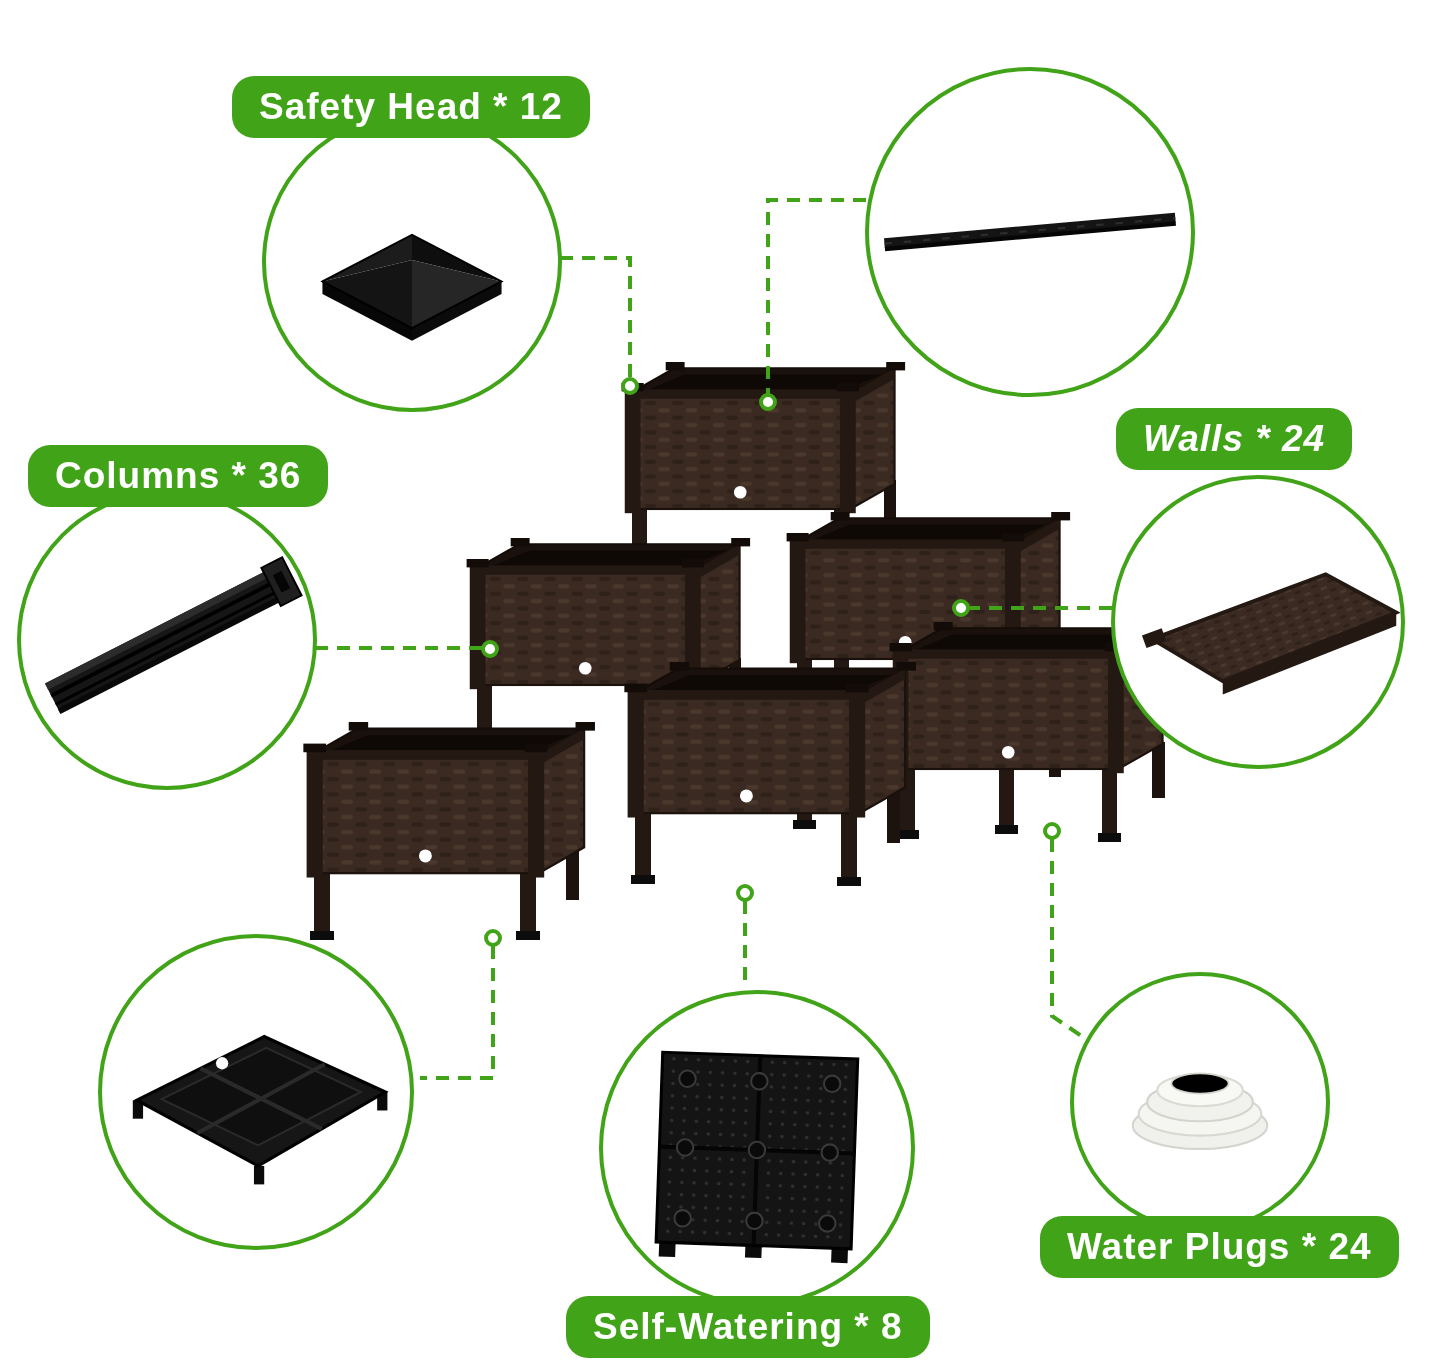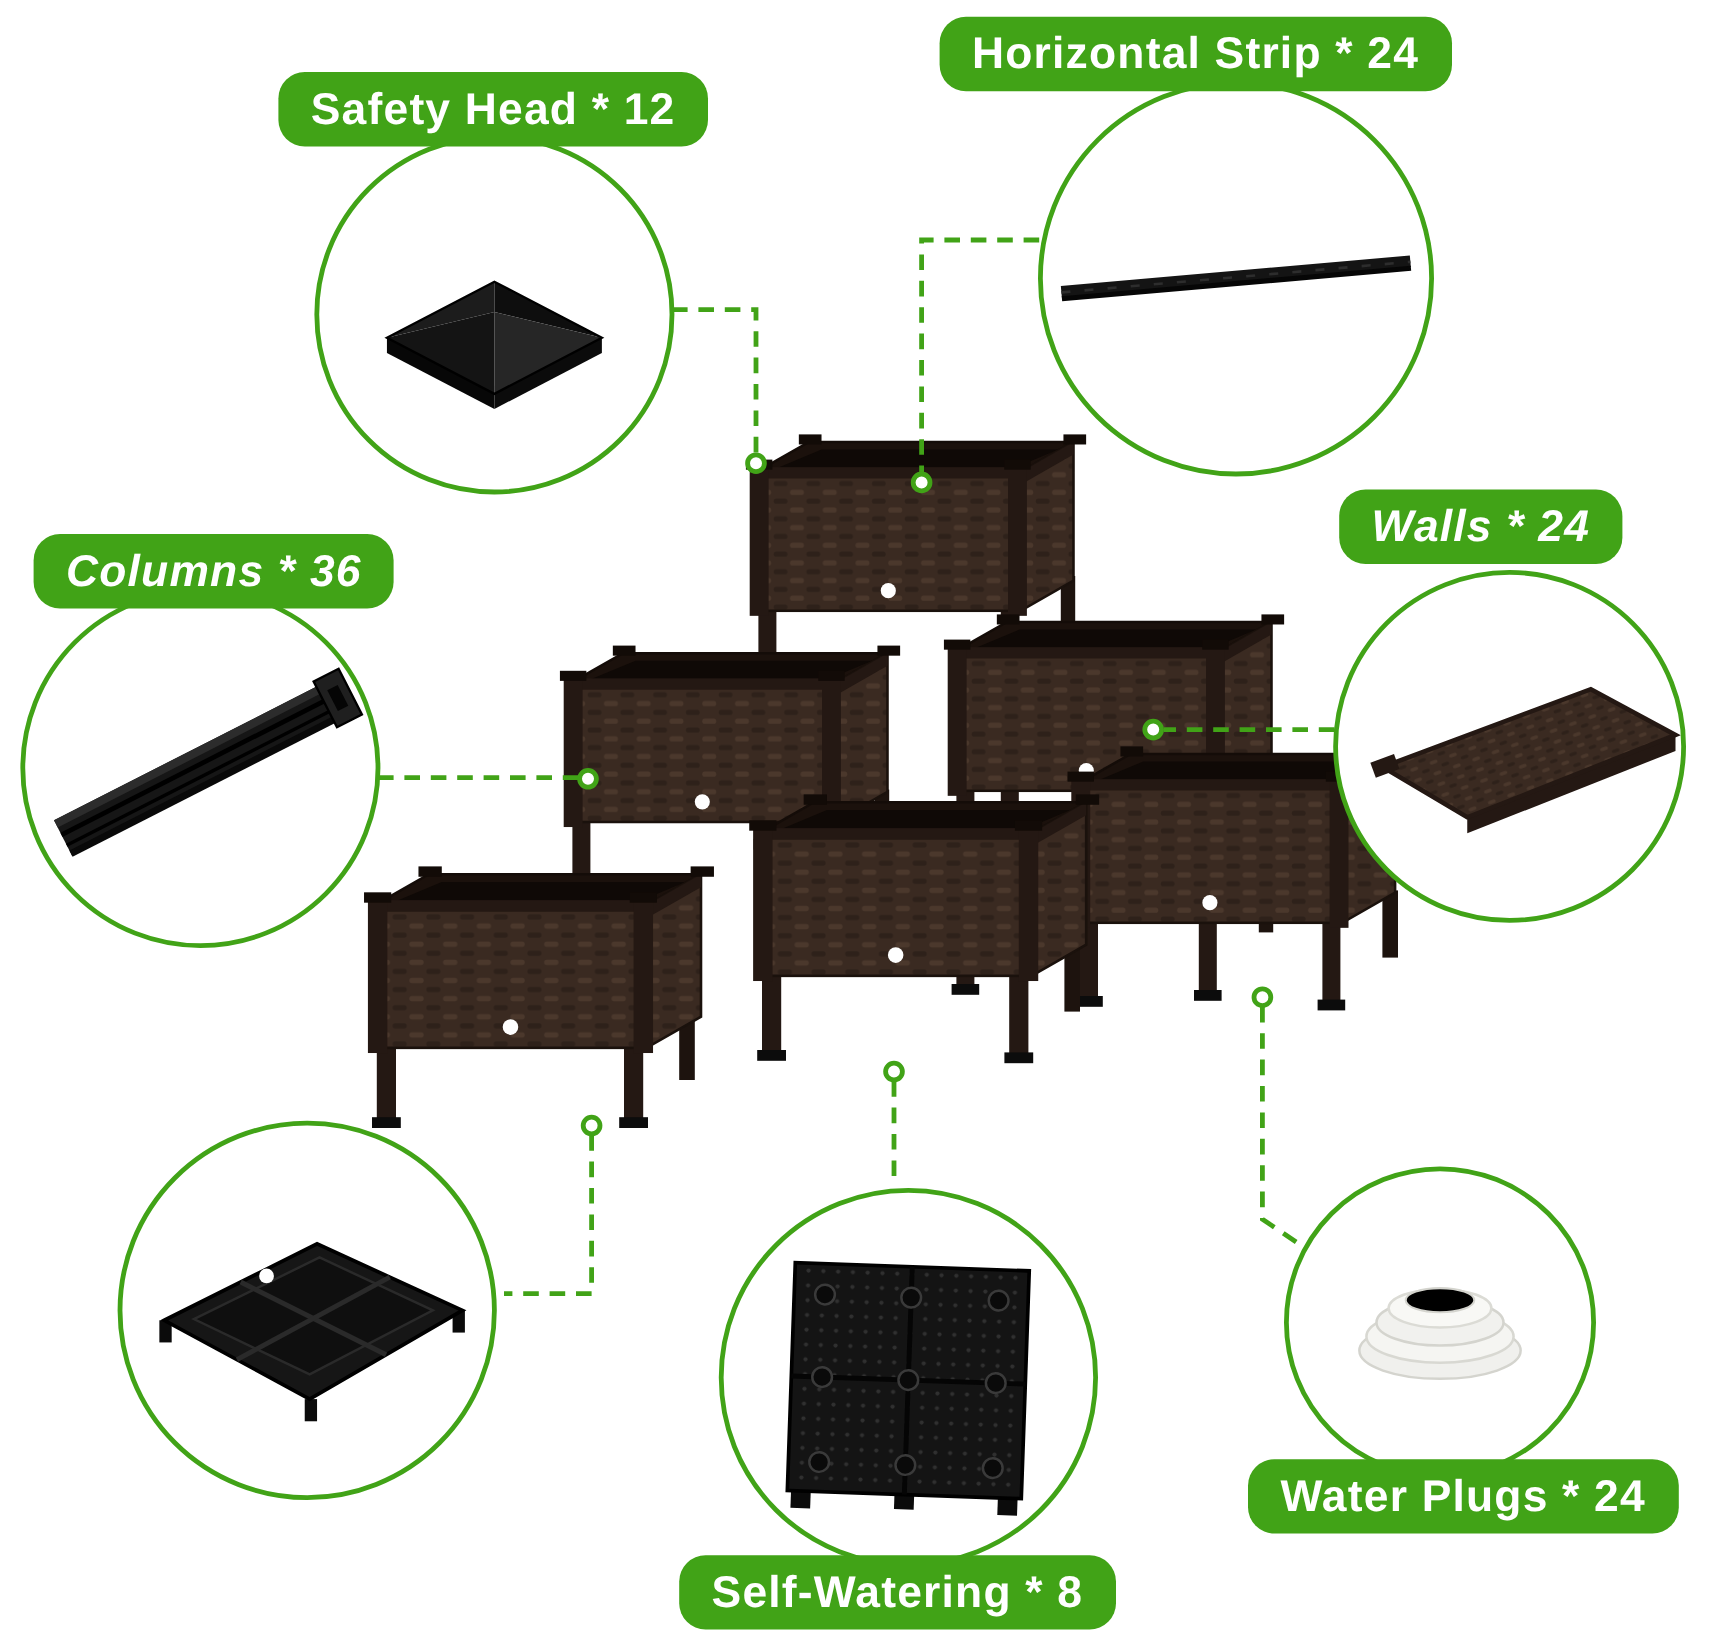--- a/index.html
+++ b/index.html
@@ -231,25 +231,24 @@
   <div class="bubble" style="left:1070px; top:972px; width:260px; height:260px;">
     <svg viewBox="0 0 300 300">
       <ellipse cx="150" cy="178" rx="80" ry="28" fill="#f0f0ed" stroke="#d4d4ce" stroke-width="2.5"></ellipse>
       <ellipse cx="150" cy="164" rx="73" ry="26" fill="#f5f5f2" stroke="#d8d8d2" stroke-width="2.5"></ellipse>
       <ellipse cx="150" cy="150" rx="63" ry="23" fill="#f1f1ee" stroke="#d4d4ce" stroke-width="2.5"></ellipse>
       <ellipse cx="150" cy="136" rx="51" ry="19" fill="#f8f8f5" stroke="#dbdbd5" stroke-width="2.5"></ellipse>
       <ellipse cx="150" cy="128" rx="34" ry="12" fill="#ececе9" stroke="#d4d4ce" stroke-width="2"></ellipse>
     </svg>
   </div>
 
-  <div class="label" style="left:232px; top:60px;">Safety Head * 12</div>
-
-  <div class="label" style="left:783px; top:14px;">Horizontal Strip * 24</div>
-
-  <div class="label" style="left:28px; top:445px;font-style:italic;">Columns * 36</div>
+  <div class="label" style="left:232px; top:76px;">Safety Head * 12</div>
+
+
+  <div class="label" style="left:28px; top:445px;">Columns * 36</div>
 
   <div class="label" style="left:1116px; top:408px;font-style:italic;">Walls * 24</div>
 
 
   <div class="label" style="left:566px; top:1296px;">Self-Watering * 8</div>
 
   <div class="label" style="left:1040px; top:1216px;">Water Plugs * 24</div>
 
 </div>
 

